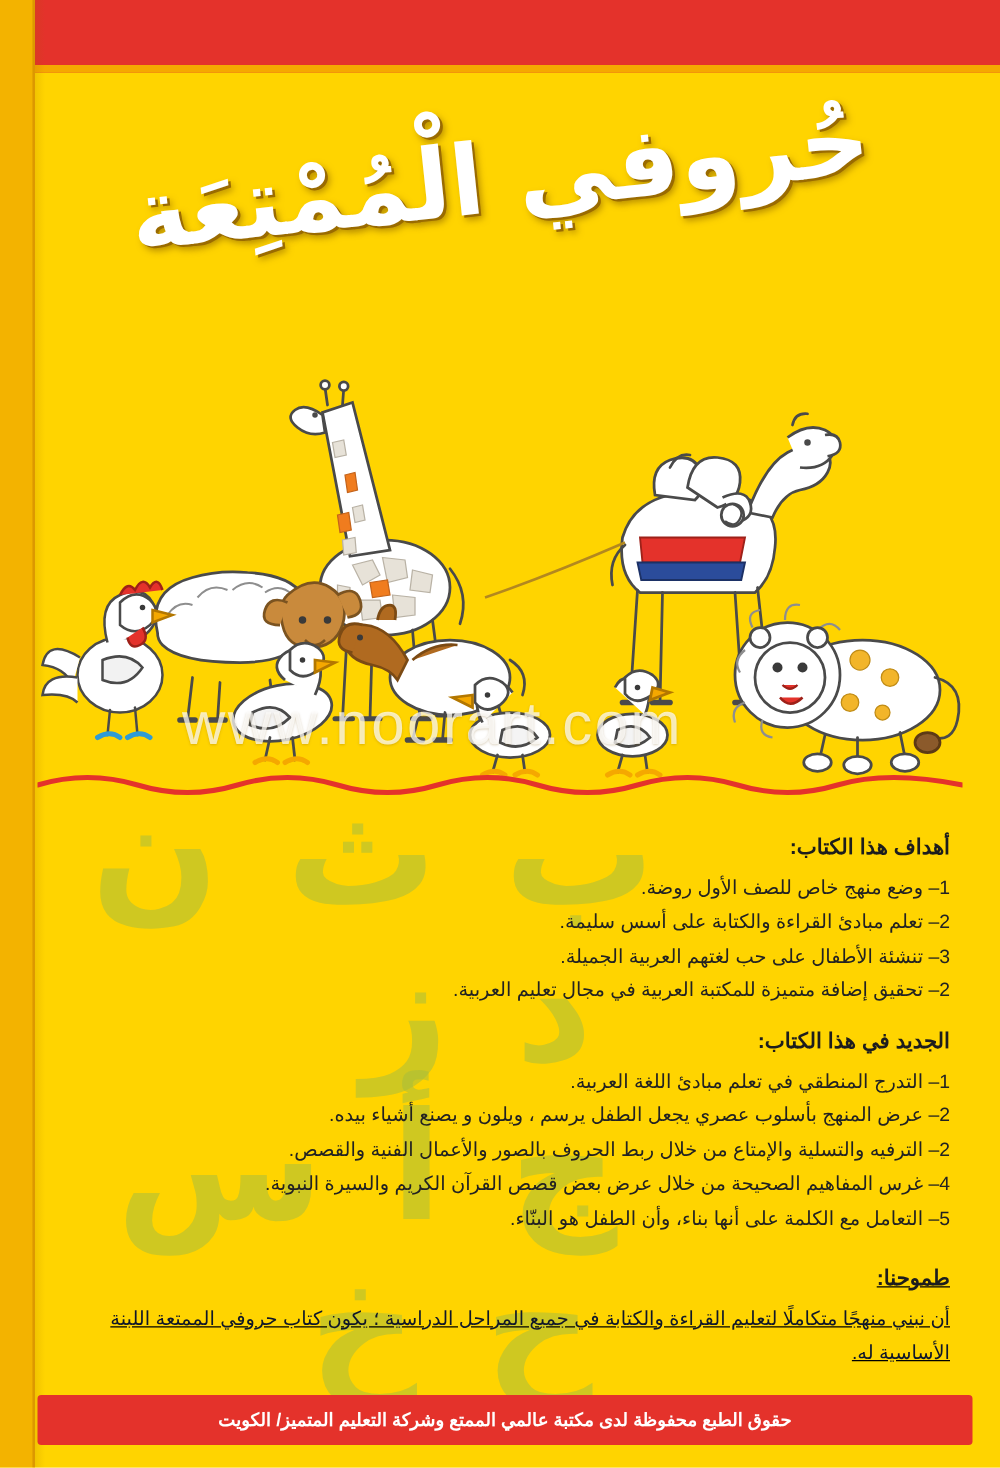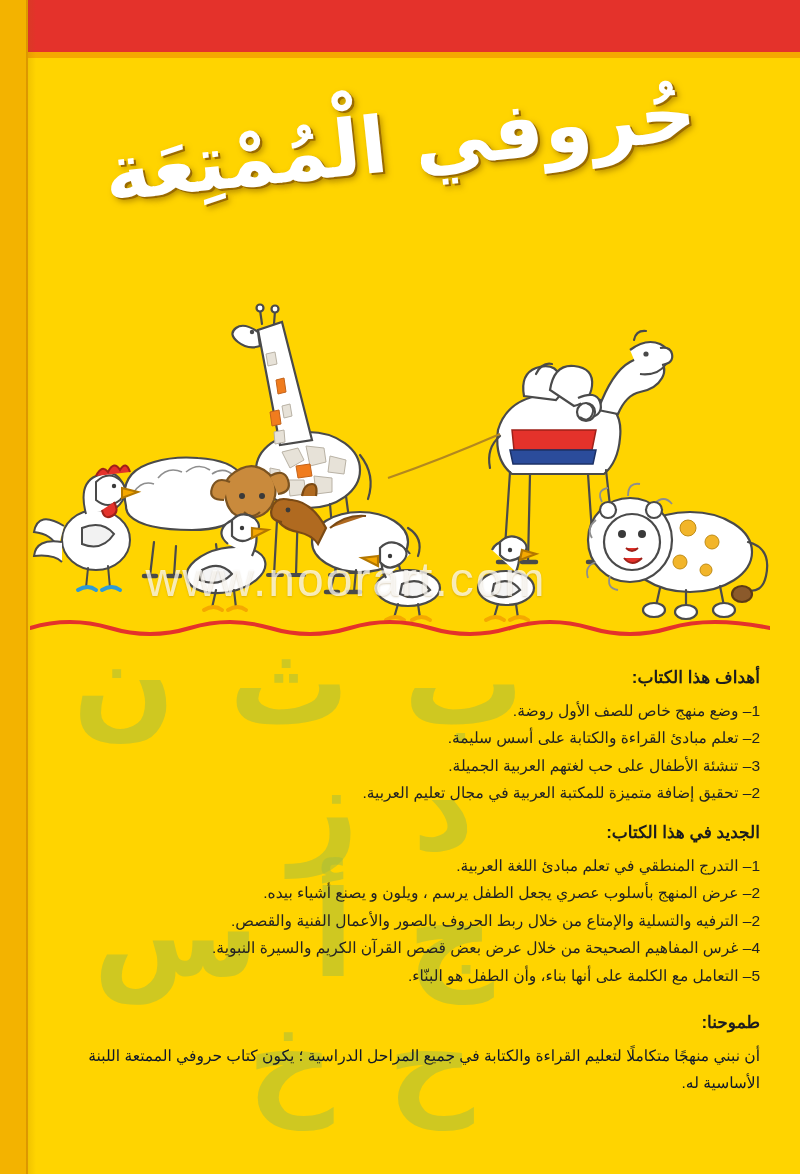--- a/index.html
+++ b/index.html
@@ -195,20 +195,21 @@
     right: 40px;
     top: 810px;
     width: 700px;
     text-align: right;
   }
   .block3 {
     position: absolute;
     right: 40px;
     top: 1000px;
     width: 720px;
+    text-decoration: underline;
   }
 
 </style>
 </head>
 <body>
 
 <div id="page">
 
   <div class="top-band">
     <div class="top-band-inner"></div>
@@ -509,14 +510,17 @@
   </div>
 
   <div class="block3">
     <div class="sec-head">طموحنا:</div>
     <p class="para">
       <span>أن نبني منهجًا متكاملًا لتعليم القراءة والكتابة في جميع المراحل الدراسية ؛ يكون كتاب حروفي الممتعة اللبنة</span>
       <span class="l2">الأساسية له.</span>
     </p>
   </div>
 
+  <div class="bottom-bar">
+    <span class="copy-text">حقوق الطبع محفوظة لدى مكتبة عالمي الممتع وشركة التعليم المتميز/ الكويت</span>
+  </div>
 
 </div>
 
 </body></html>

